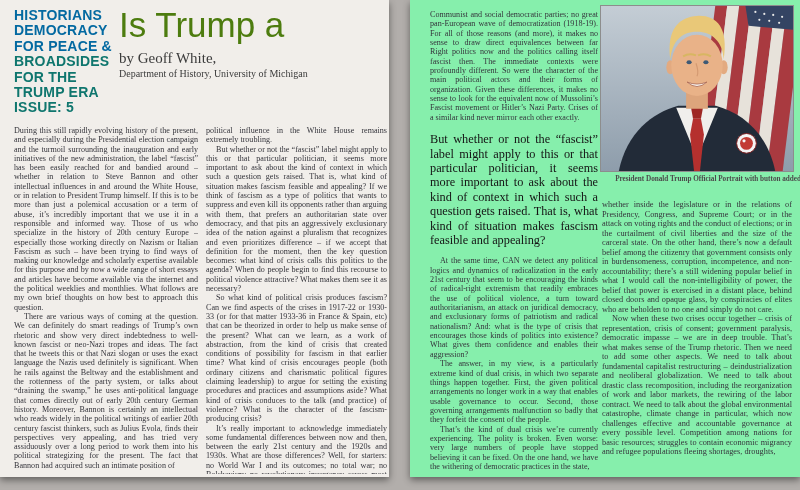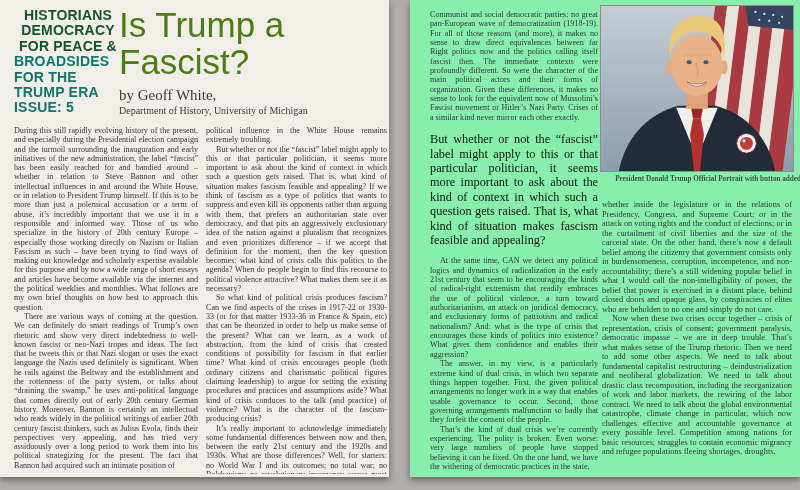--- a/index.html
+++ b/index.html
@@ -12,21 +12,21 @@
   }
   .page{position:absolute;top:0;height:477px;box-shadow:0 3px 7px rgba(0,0,0,.45);}
   .page.left{left:0;width:389px;background:#f1eeea;}
   .page.right{left:410px;width:390px;background:#86efac;}
 
   .masthead{
     position:absolute;left:14px;top:8px;width:108px;
     font-family:"Liberation Sans", sans-serif;
     font-weight:bold;font-size:14px;line-height:15.4px;letter-spacing:.2px;
   }
-  .masthead .org{color:#14532d;text-align:center;}
+  .masthead .org{color:#0369a1;}
   .masthead .series{color:#0f766e;}
 
   .title-block{position:absolute;left:119px;top:6px;width:265px;}
   .title{
     font-family:"Liberation Sans", sans-serif;
     font-size:35px;line-height:37px;color:#4d7c0f;font-weight:400;
   }
   .byline{margin-top:7px;font-size:15px;color:#3b3b3b;}
   .affil{font-size:10px;color:#3b3b3b;margin-top:1px;}
 
@@ -72,21 +72,20 @@
       <div>BROADSIDES</div>
       <div>FOR THE</div>
       <div>TRUMP ERA</div>
       <div>ISSUE: 5</div>
     </div>
   </div>
 
   <div class="title-block">
     <div class="title">
       <div>Is Trump a</div>
-      <div>Fascist?</div>
     </div>
     <div class="byline">by Geoff White,</div>
     <div class="affil">Department of History, University of Michigan</div>
   </div>
 
   <div class="bodycol" id="col1">
     <p>During this still rapidly evolving history of the present, and especially during the Presidential election campaign and the turmoil surrounding the inauguration and early initiatives of the new administration, the label “fascist” has been easily reached for and bandied around – whether in relation to Steve Bannon and other intellectual influences in and around the White House, or in relation to President Trump himself. If this is to be more than just a polemical accusation or a term of abuse, it’s incredibly important that we use it in a responsible and informed way. Those of us who specialize in the history of 20th century Europe – especially those working directly on Nazism or Italian Fascism as such – have been trying to find ways of making our knowledge and scholarly expertise available for this purpose and by now a wide range of short essays and articles have become available via the internet and the political weeklies and monthlies. What follows are my own brief thoughts on how best to approach this question.</p>
     <p class="ind">There are various ways of coming at the question. We can definitely do smart readings of Trump’s own rhetoric and show very direct indebtedness to well-known fascist or neo-Nazi tropes and ideas. The fact that he tweets this or that Nazi slogan or uses the exact language the Nazis used definitely is significant. When he rails against the Beltway and the establishment and the rottenness of the party system, or talks about “draining the swamp,” he uses anti-political language that comes directly out of early 20th century German history. Moreover, Bannon is certainly an intellectual who reads widely in the political writings of earlier 20th century fascist thinkers, such as Julius Evola, finds their perspectives very appealing, and has tried very assiduously over a long period to work them into his political strategizing for the present. The fact that Bannon had acquired such an intimate position of</p>
   </div>
 

